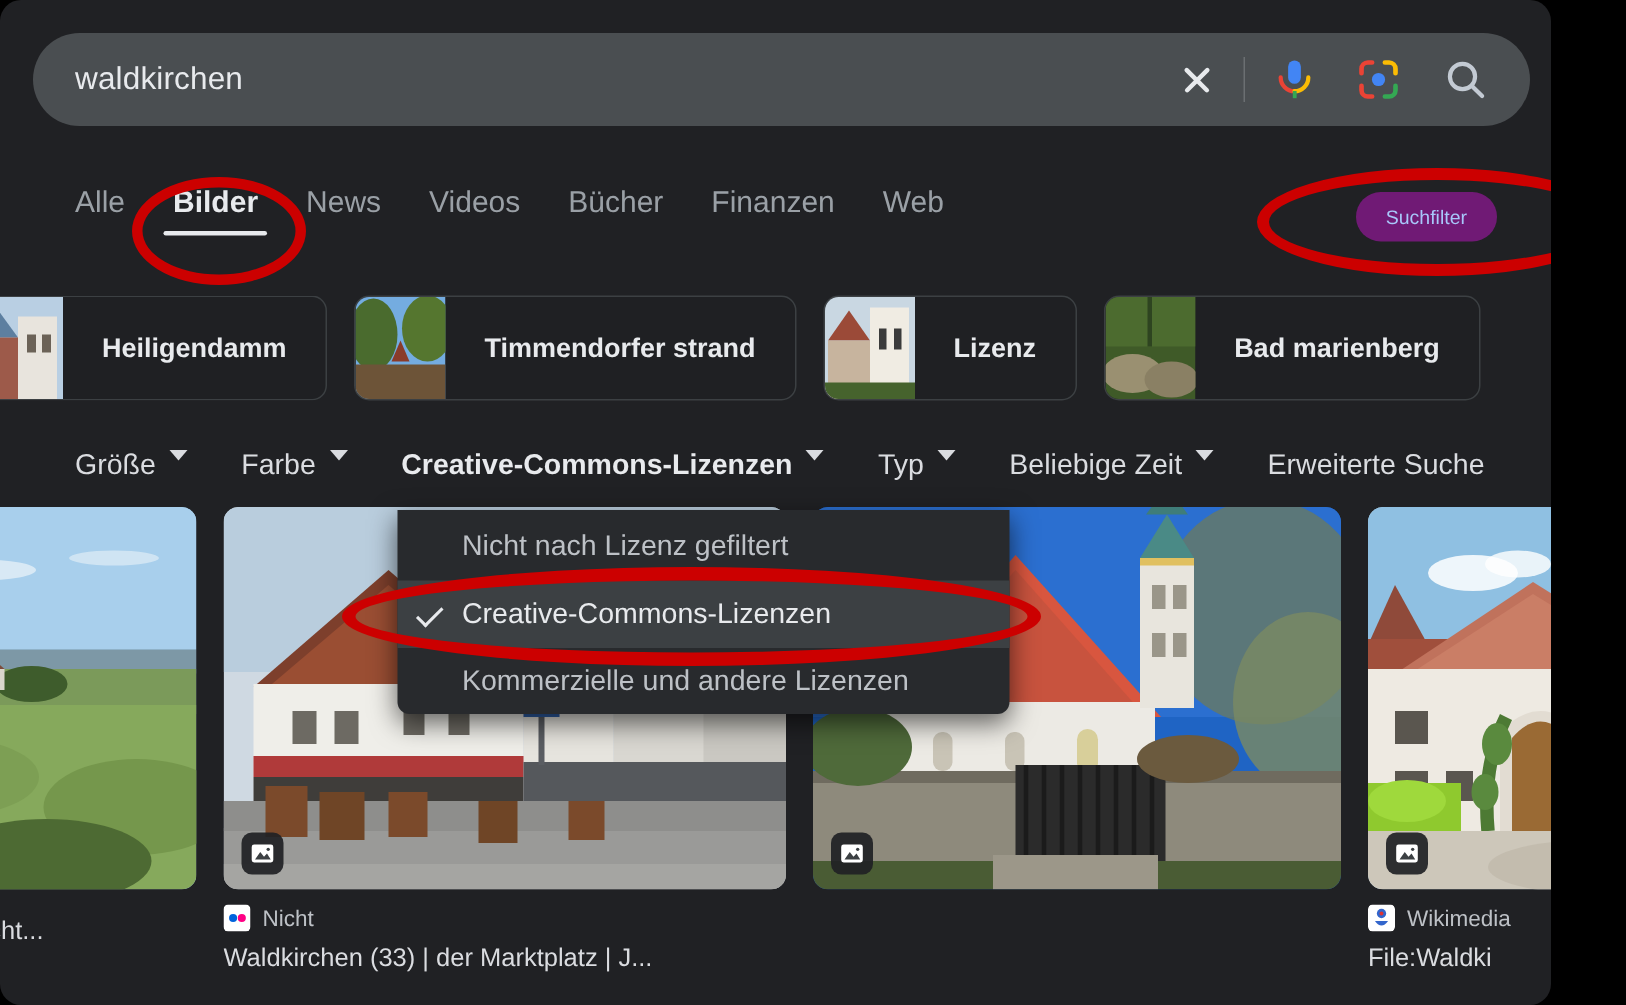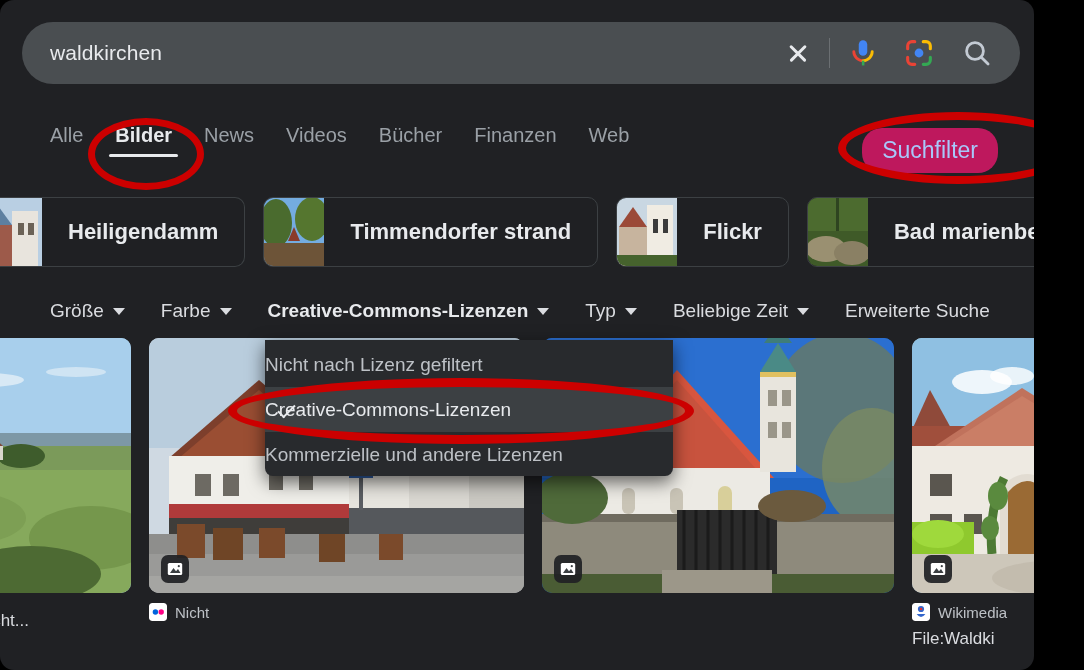--- a/index.html
+++ b/index.html
@@ -80,23 +80,23 @@
   .tab.active { color: #e8eaed; font-weight: 700; }
   .tab.active::after {
     content:"";
     position:absolute;
     left: 10px; right: 10px; bottom: 0px;
     height: 3px; background: #e8eaed; border-radius: 2px;
   }
   .suchfilter {
     position:absolute;
     right: 36px; top: 128px;
-    background: #be185d;
+    background: #701a75;
     color: #a8c7fa;
-    font-size: 23px;
+    font-size: 13px;
     padding: 9px 20px;
     border-radius: 20px;
     cursor: pointer;
     white-space: nowrap;
   }
 
   
   .chips {
     position: absolute;
     left: 0; top: 196px;
@@ -112,39 +112,39 @@
     background: #1f2023;
     border: 1px solid #3c4043;
     border-radius: 10px;
     overflow: hidden;
     cursor: pointer;
     flex: 0 0 auto;
   }
   .chip-thumb { width: 60px; height: 70px; flex:0 0 auto; }
   .chip-label {
     color: #e8eaed;
-    font-size: 22px;
+    font-size: 18px;
     font-weight: 700;
     padding: 0 26px;
     white-space: nowrap;
   }
   
   .chip.clip-left { margin-left: -18px; border-left: none; border-radius: 0 10px 10px 0;}
 
   
   .filterrow {
     position: absolute;
     left: 50px; top: 300px;
     display: flex; align-items: center;
     gap: 0px;
     width: 1000px;
     overflow: hidden;
   }
   .filt {
-    display:flex; align-items:center; gap: 9px;
+    display:flex; align-items:flex-start; gap: 9px;
     color: #dadce0;
     font-size: 19px;
     padding: 0 18px;
     cursor: pointer;
     white-space: nowrap;
   }
   .filt:first-child { padding-left: 0; }
   .filt.strong { font-weight: 700; color:#e8eaed; }
   .caret {
     width:0;height:0;
@@ -197,20 +197,21 @@
     box-shadow: 0 6px 18px rgba(0,0,0,.6);
     z-index: 40;
     padding-top: 2px;
   }
   .mi {
     position: relative;
     height: 45px;
     display:flex; align-items:center;
     color: #bdc1c6;
     font-size: 19px;
+    padding-left: 43px;
     cursor: pointer;
     white-space: nowrap;
   }
   .mi.sel { background: #3c4043; color:#e8eaed; }
   .check {
     position:absolute; left: 13px; top: 50%;
     width: 17px; height: 9px;
     border-left: 2.5px solid #e8eaed;
     border-bottom: 2.5px solid #e8eaed;
     transform: translateY(-60%) rotate(-45deg);
@@ -312,21 +313,21 @@
       <div class="chip">
         <svg class="chip-thumb" viewBox="0 0 60 70" preserveAspectRatio="none">
           <rect width="60" height="70" fill="#c9d7e2"></rect>
           <polygon points="2,30 16,10 30,30" fill="#9b4a38"></polygon>
           <rect x="2" y="30" width="28" height="40" fill="#c7b49e"></rect>
           <rect x="30" y="8" width="26" height="62" fill="#f0ece3"></rect>
           <rect x="36" y="22" width="5" height="14" fill="#3b3b3b"></rect>
           <rect x="46" y="22" width="5" height="14" fill="#3b3b3b"></rect>
           <rect x="0" y="58" width="60" height="12" fill="#46632d"></rect>
         </svg>
-        <div class="chip-label">Flickr</div>
+        <div class="chip-label">Lizenz</div>
       </div>
 
       <div class="chip">
         <svg class="chip-thumb" viewBox="0 0 60 70" preserveAspectRatio="none">
           <rect width="60" height="70" fill="#3f5a28"></rect>
           <rect x="0" y="0" width="60" height="34" fill="#4c6b2f"></rect>
           <ellipse cx="18" cy="52" rx="20" ry="13" fill="#9a9071"></ellipse>
           <ellipse cx="44" cy="56" rx="18" ry="12" fill="#8a8064"></ellipse>
           <rect x="28" y="0" width="3" height="34" fill="#2e4420"></rect>
         </svg>
@@ -433,20 +434,21 @@
         </div>
         <div class="meta">
           <div class="src">
             <svg class="src-ico" viewBox="0 0 18 18">
               <rect width="18" height="18" rx="3" fill="#fff"></rect>
               <circle cx="6.4" cy="9" r="2.7" fill="#0063dc"></circle>
               <circle cx="12.2" cy="9" r="2.7" fill="#ff0084"></circle>
             </svg>
             <span>Nicht</span>
           </div>
+          <div class="cap">Waldkirchen (33) | der Marktplatz | J...</div>
         </div>
       </div>
 
       <div class="card">
         <div class="thumb" style="width:352px;height:255px;">
           <svg width="352" height="255" viewBox="0 0 352 255" preserveAspectRatio="none">
             <rect width="352" height="255" fill="#1f64c4"></rect>
             <rect width="352" height="140" fill="#2b6fd0"></rect>
             <ellipse cx="300" cy="70" rx="70" ry="75" fill="#6c7a5c" opacity="0.75"></ellipse>
             <ellipse cx="330" cy="130" rx="50" ry="60" fill="#7b8a63" opacity="0.8"></ellipse>

